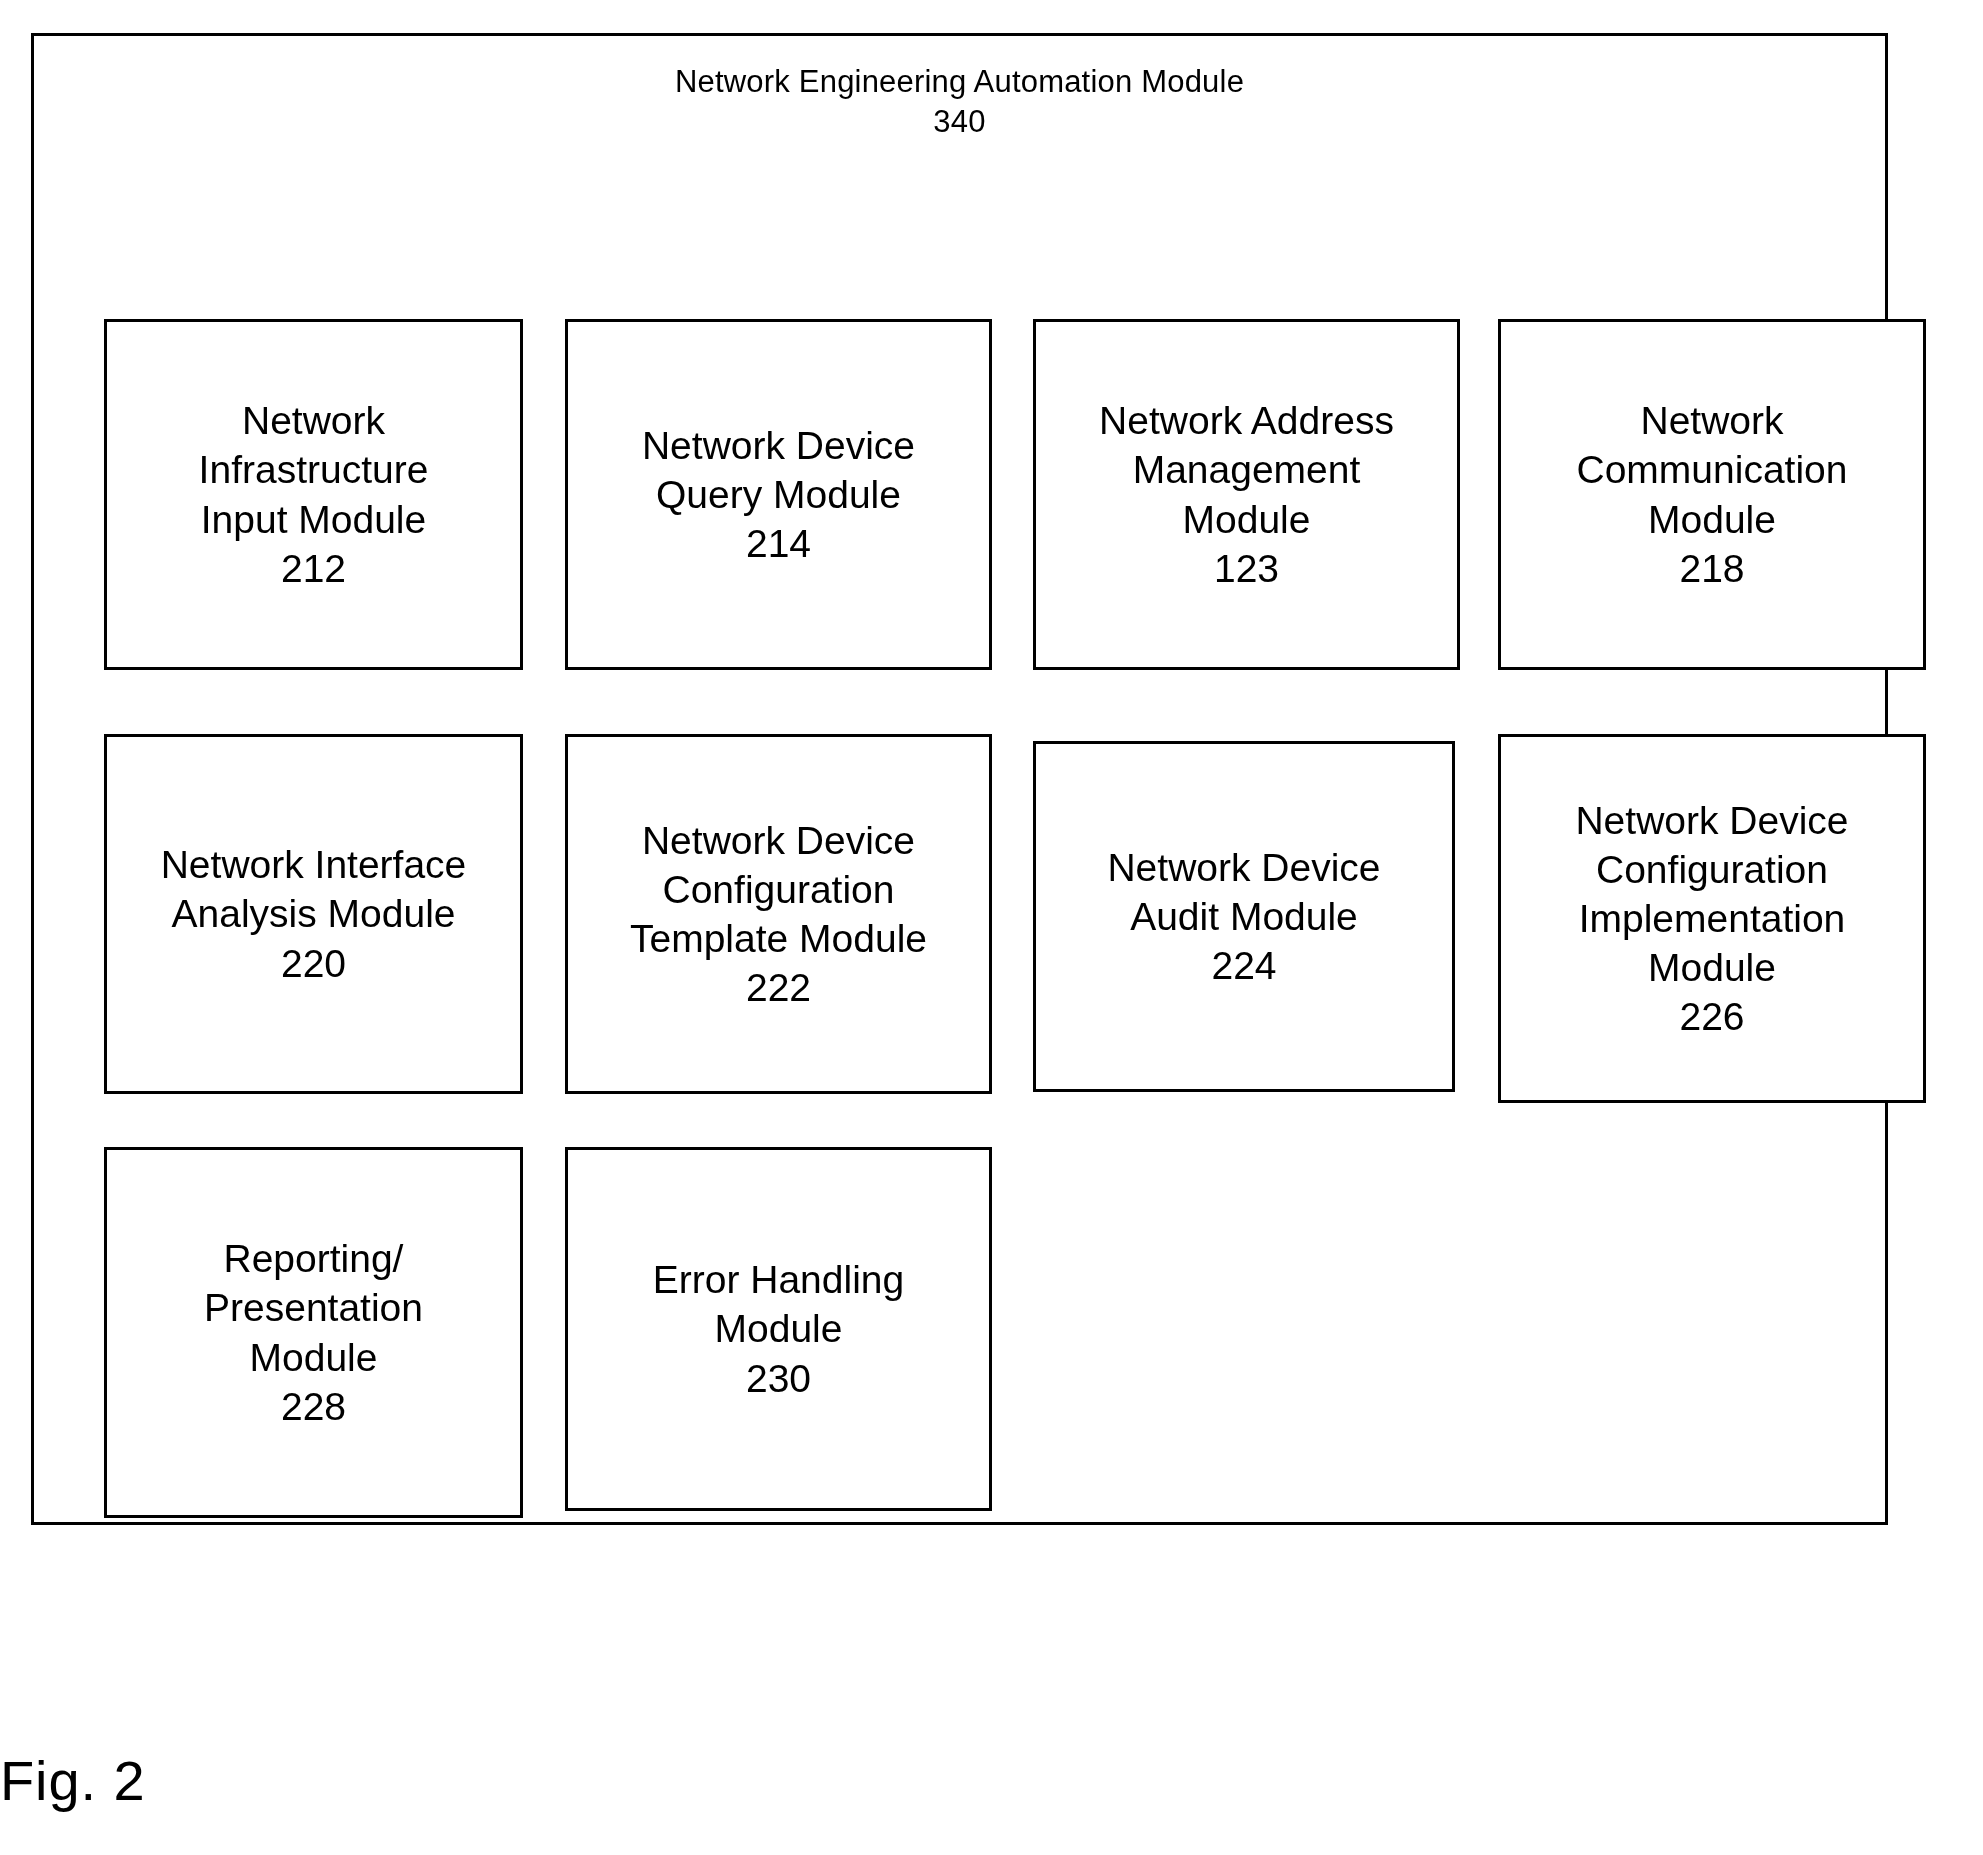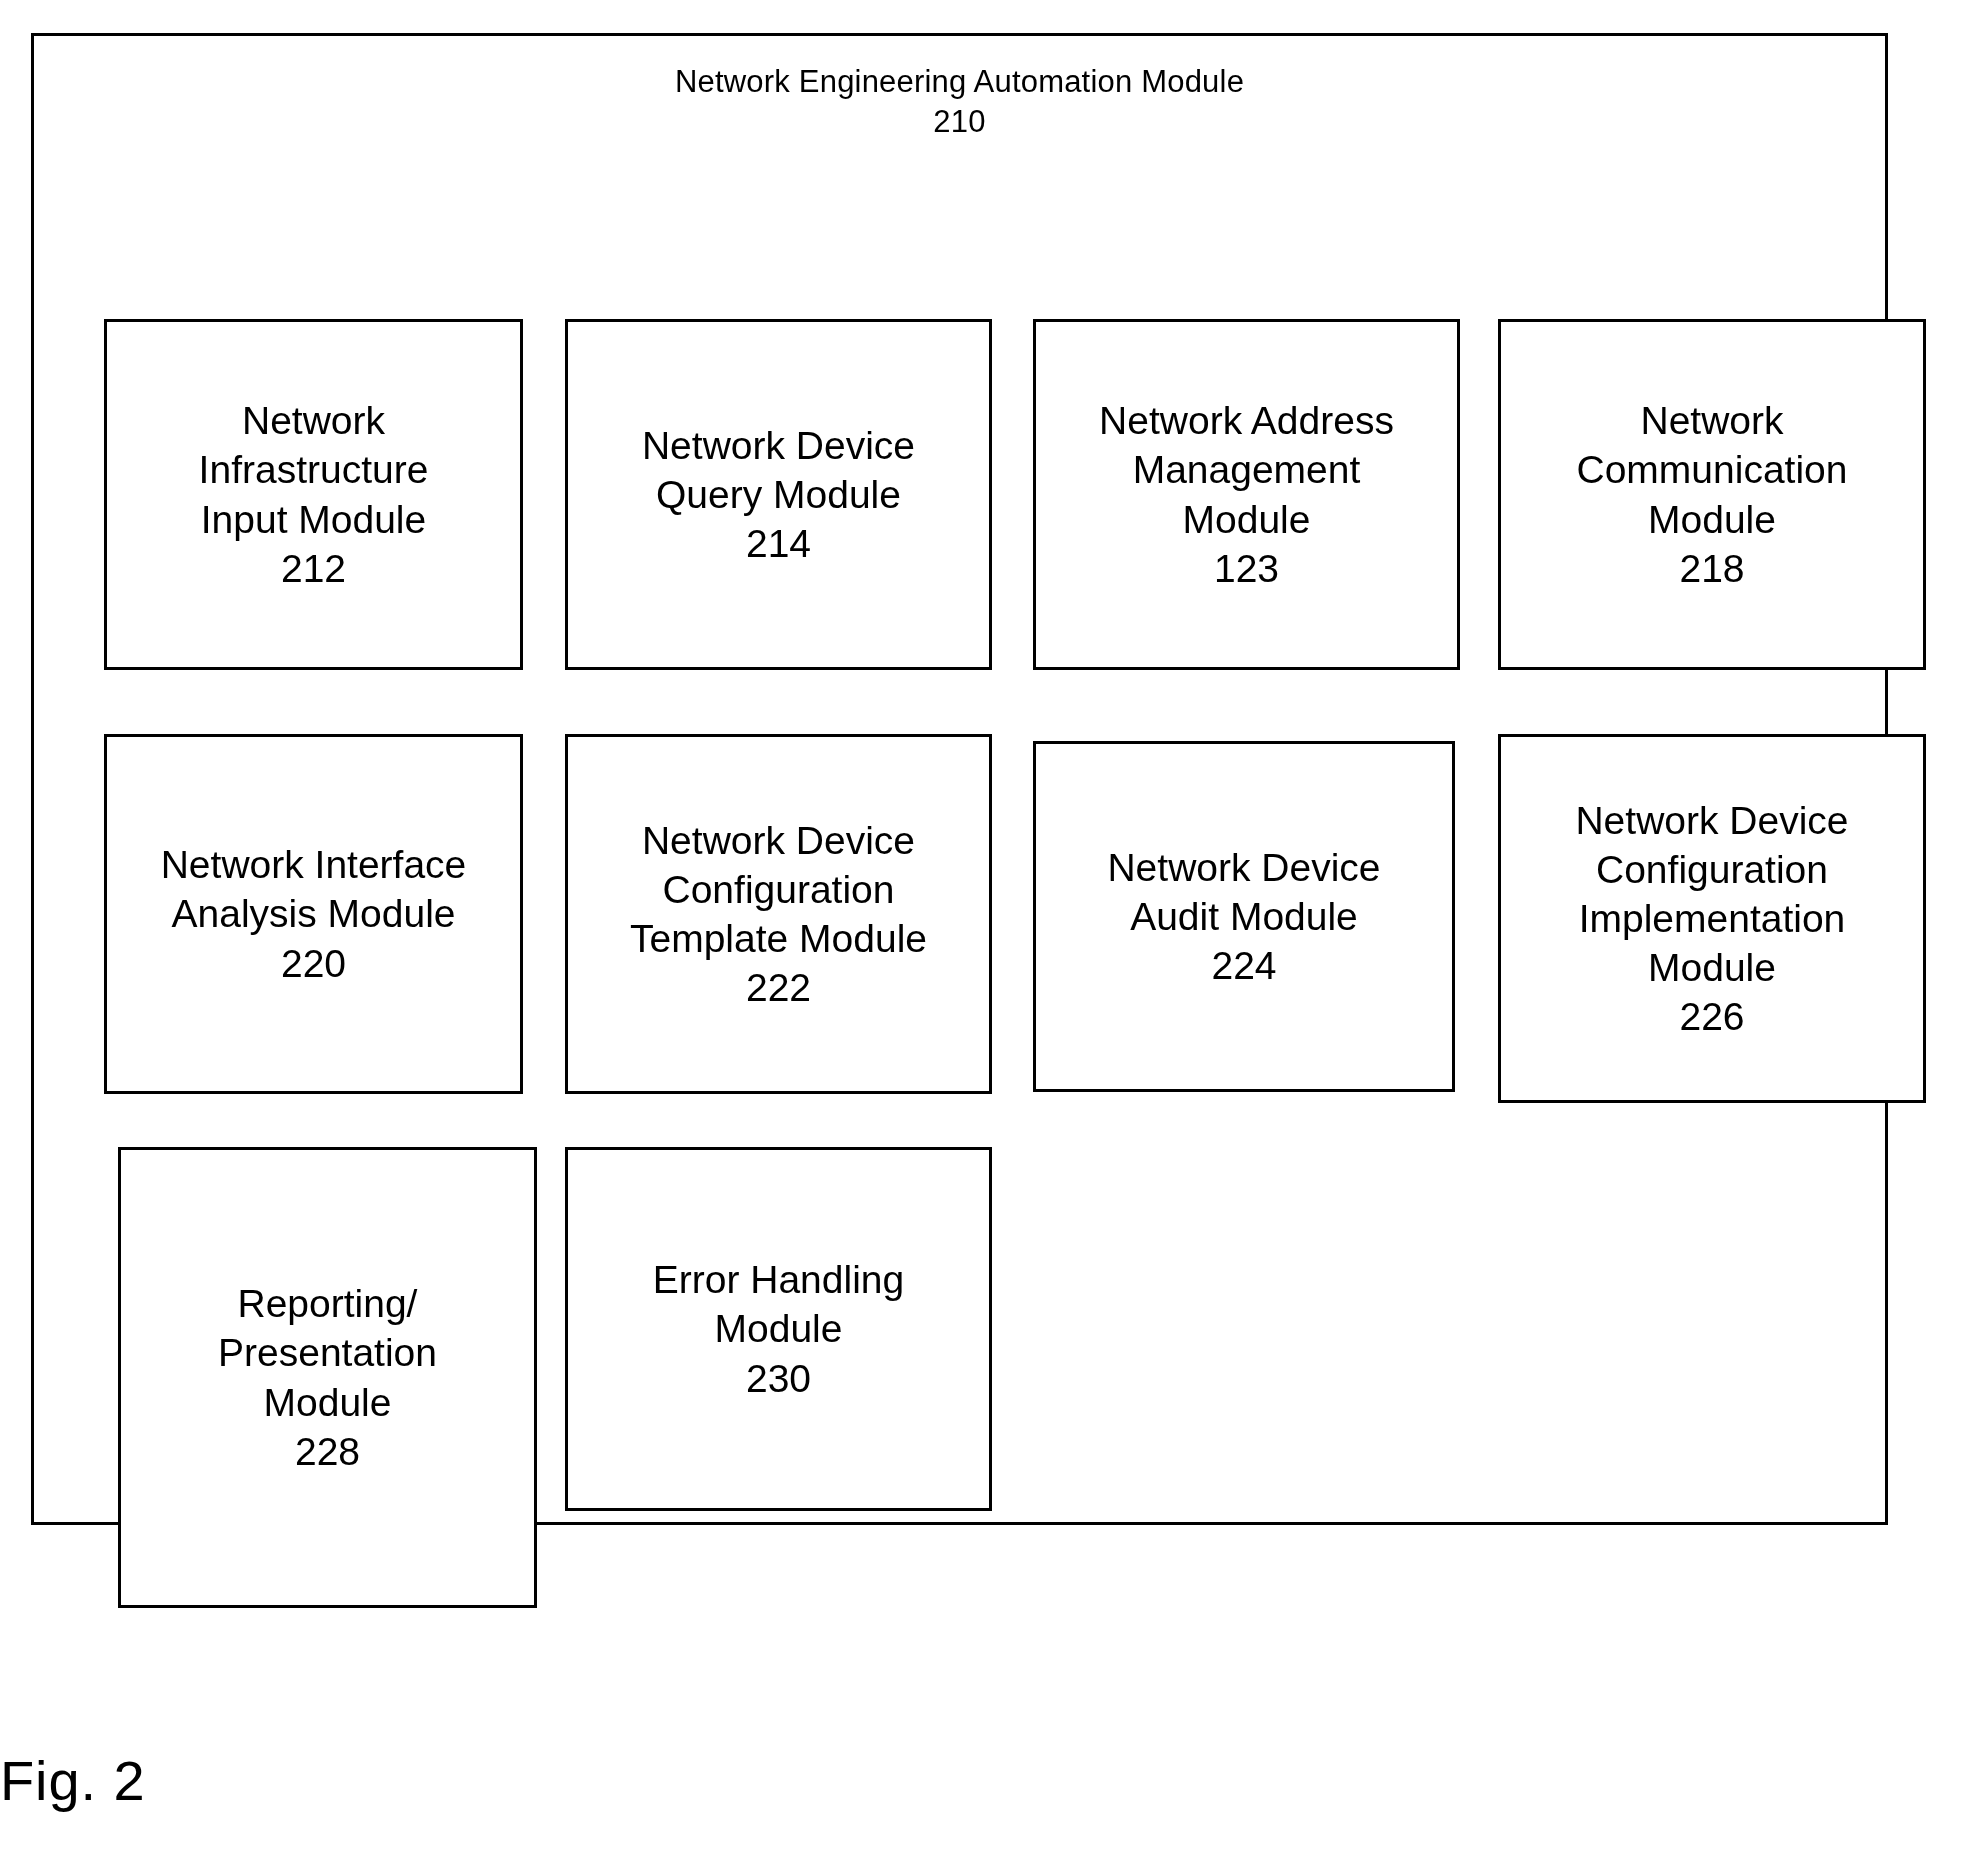--- a/index.html
+++ b/index.html
@@ -74,21 +74,21 @@
   #box-216 { left: 999px; top: 283px; width: 427px; height: 351px; }
   #box-218 { left: 1464px; top: 283px; width: 428px; height: 351px; }
 
   
   #box-220 { left: 70px;   top: 698px; width: 419px; height: 360px; }
   #box-222 { left: 531px;  top: 698px; width: 427px; height: 360px; }
   #box-224 { left: 999px; top: 705px; width: 422px; height: 351px; }
   #box-226 { left: 1464px; top: 698px; width: 428px; height: 369px; }
 
   
-  #box-228 { left: 84px;  top: 1111px; width: 419px; height: 461px; }
+  #box-228 { left: 70px;  top: 1111px; width: 419px; height: 371px; }
   #box-230 { left: 531px, top: 1111px; justify-content: center; }
   #box-230 { left: 531px; top: 1111px; width: 427px; height: 364px; }
 
   
   #figure-caption {
     position: absolute;
     left: 0;
     top: 1748px;
     width: 100%;
     text-align: left;
@@ -98,21 +98,21 @@
 </style>
 </head>
 <body>
 
 <div id="figure-root">
 
   <div id="outer-module">
 
     <div id="outer-title-block">
       <span class="outer-title-line">Network Engineering Automation Module</span>
-      <span class="outer-title-line">210</span>
+      <span class="outer-title-line">340</span>
     </div>
 
     <div class="module-box" id="box-212">
       <span class="module-label">Network
 Infrastructure
 Input Module
 212</span>
     </div>
     <div class="module-box" id="box-214">
       <span class="module-label">Network Device

